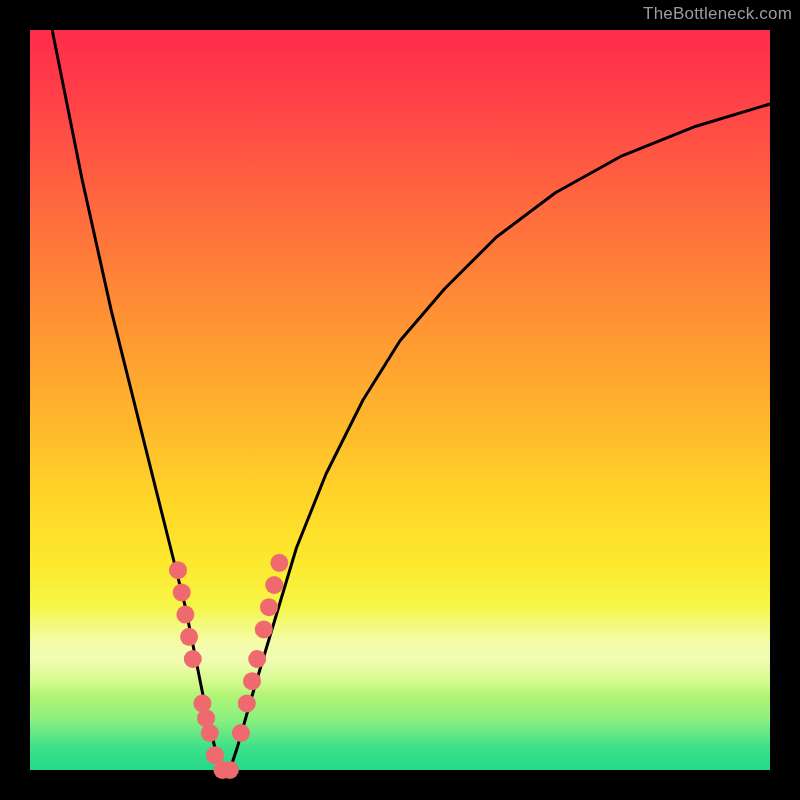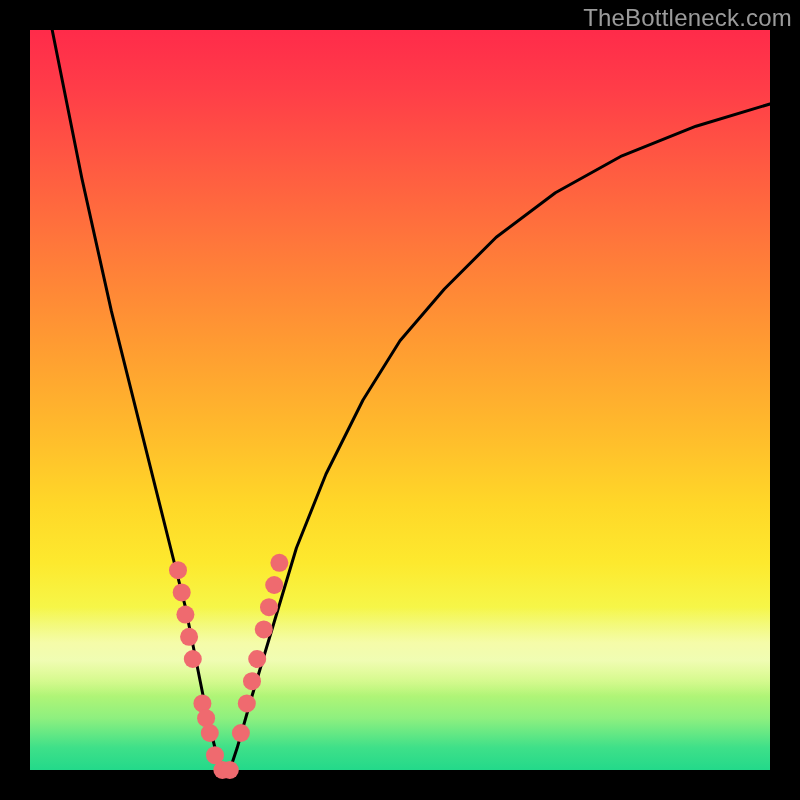--- a/index.html
+++ b/index.html
@@ -63,21 +63,21 @@
     top: 0; left: 0;
     width: 740px;
     height: 740px;
     overflow: visible;
   }
   .watermark {
     position: absolute;
     top: 4px;
     right: 8px;
     color: #9b9b9b;
-    font-size: 24px;
+    font-size: 17px;
     letter-spacing: 0.2px;
     font-weight: 400;
     user-select: none;
   }
 </style>
 </head>
 <body>
 
 <div class="frame">
 

